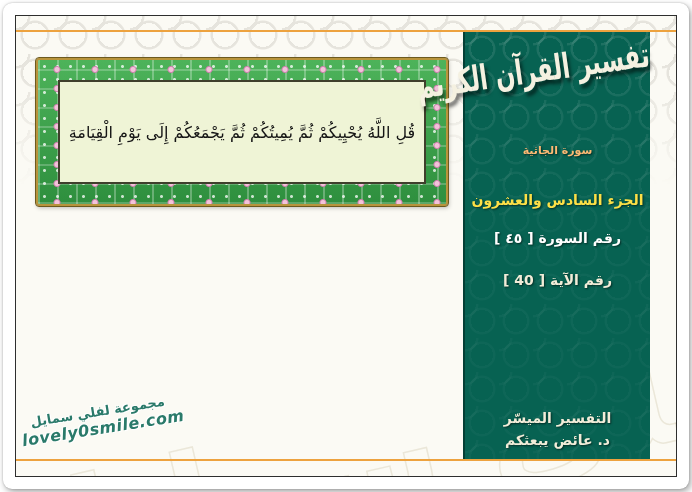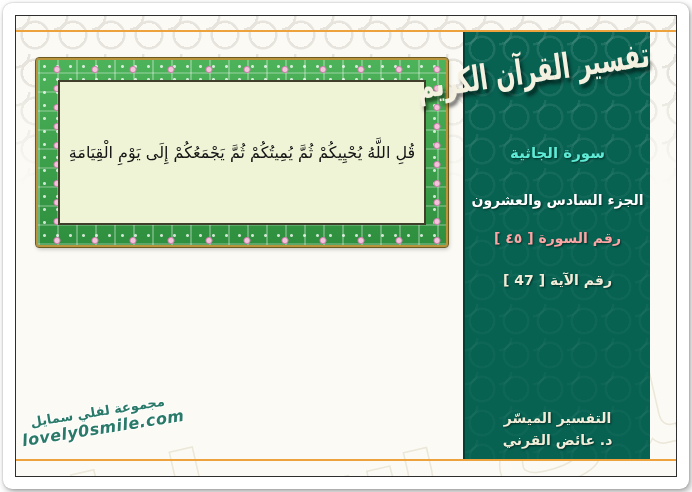--- a/index.html
+++ b/index.html
@@ -20,21 +20,21 @@
   
   .ghost{position:absolute;left:-30px;top:295px;font-size:135px;font-weight:bold;white-space:nowrap;
     color:transparent;-webkit-text-stroke:1.5px rgba(200,190,155,.30);
     transform:rotate(-13deg);pointer-events:none;z-index:0;}
 
   .gold-line{position:absolute;left:0;right:0;height:2px;background:#eda23e;z-index:3;}
   .gold-line.top{top:14px;}
   .gold-line.bottom{top:443px;}
 
   
-  .quran-frame{position:absolute;left:20px;top:42px;width:412px;height:189px;box-sizing:border-box;
+  .quran-frame{position:absolute;left:20px;top:42px;width:412px;height:148px;box-sizing:border-box;
     padding:20px;z-index:2;border:2px solid #b8943c;outline:1px solid #6d5a1f;border-radius:3px;
     background-color:#3aa546;
     background-image:
       radial-gradient(circle, #f2c3da 2px, #cf7fae 3px, rgba(0,0,0,0) 4px),
       radial-gradient(circle, rgba(255,255,255,.75) 1px, rgba(0,0,0,0) 2px),
       repeating-linear-gradient(90deg, rgba(255,255,255,.28) 0 2px, rgba(0,0,0,0) 2px 19px),
       repeating-linear-gradient(0deg, rgba(255,255,255,.22) 0 2px, rgba(0,0,0,0) 2px 19px),
       linear-gradient(#4db35a,#2e8f3e);
     background-size:38px 19px,13px 13px,auto,auto,auto;
     box-shadow:1px 2px 4px rgba(0,0,0,.25);}
@@ -63,23 +63,23 @@
       radial-gradient(circle at 17px 17px, transparent 11px, rgba(255,255,255,.10) 11px 13px, transparent 14px);
     background-size:34px 34px;
     -webkit-mask-image:linear-gradient(to bottom,#000,rgba(0,0,0,.35) 45%,rgba(0,0,0,.3));
     mask-image:linear-gradient(to bottom,#000,rgba(0,0,0,.35) 45%,rgba(0,0,0,.3));}
   .panel-title{position:absolute;top:22px;left:0;right:0;text-align:center;direction:rtl;
     font-size:23px;font-weight:bold;color:#f5f1e1;white-space:nowrap;letter-spacing:-1px;
     transform:rotate(-8deg) scaleY(1.5);transform-origin:center;
     text-shadow:2px 3px 3px rgba(0,0,0,.55);}
   .panel-item{position:absolute;left:0;right:0;text-align:center;direction:rtl;font-weight:bold;
     text-shadow:1px 1px 2px rgba(0,0,0,.55);}
-  .surah-name{top:112px;font-size:15px;color:#5eead4;}
-  .juz{top:160px;font-size:14px;color:#ffffff;}
-  .surah-num{top:198px;font-size:14px;color:#fca5a5;text-align:center;}
+  .surah-name{top:112px;font-size:11px;color:#fdba74;}
+  .juz{top:160px;font-size:14px;color:#fde047;}
+  .surah-num{top:198px;font-size:14px;color:#ffffff;text-align:center;}
   .ayah-num{top:240px;font-size:14px;color:#f2edd9;}
   .panel-footer{position:absolute;bottom:8px;left:0;right:0;text-align:center;direction:rtl;
     font-weight:bold;color:#f2edd9;font-size:14px;line-height:22px;
     text-shadow:1px 1px 2px rgba(0,0,0,.55);}
 </style>
 </head>
 <body>
 
 <div class="card">
   <div class="content">
@@ -101,21 +101,21 @@
       <div class="ar">مجموعة لفلي سمايل</div>
       <div class="en">lovely0smile.com</div>
     </div>
 
     <div class="panel">
       <div class="panel-pattern"></div>
       <div class="panel-title">تفسير القرآن الكريم</div>
       <div class="panel-item surah-name">سورة الجاثية</div>
       <div class="panel-item juz">الجزء السادس والعشرون</div>
       <div class="panel-item surah-num">رقم السورة [ ٤٥ ]</div>
-      <div class="panel-item ayah-num">رقم الآية [ 47 ]</div>
+      <div class="panel-item ayah-num">رقم الآية [ 40 ]</div>
       <div class="panel-footer">
         <div>التفسير الميسّر</div>
-        <div>د. عائض القرني</div>
+        <div>د. عائض يبعثكم</div>
       </div>
     </div>
 
   </div>
 </div>
 
 </body></html>

